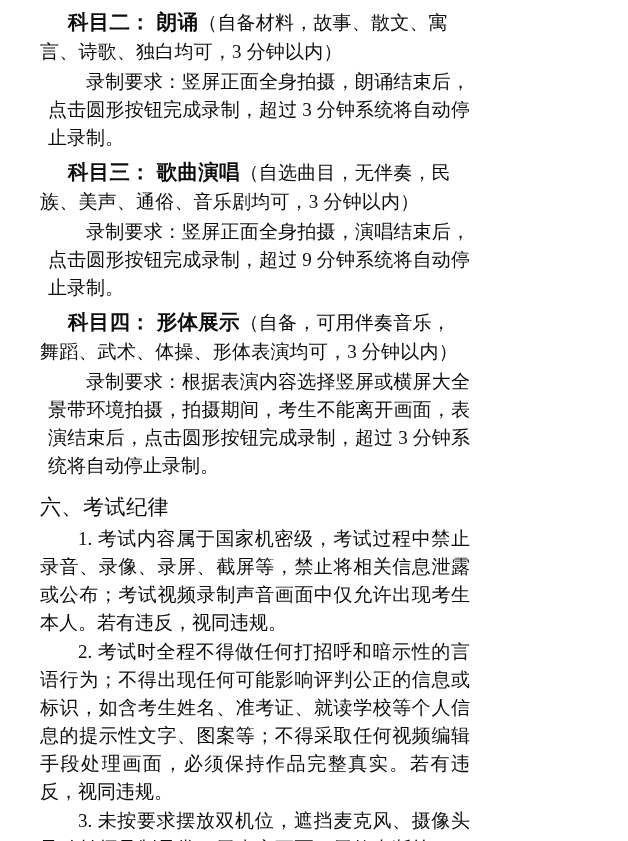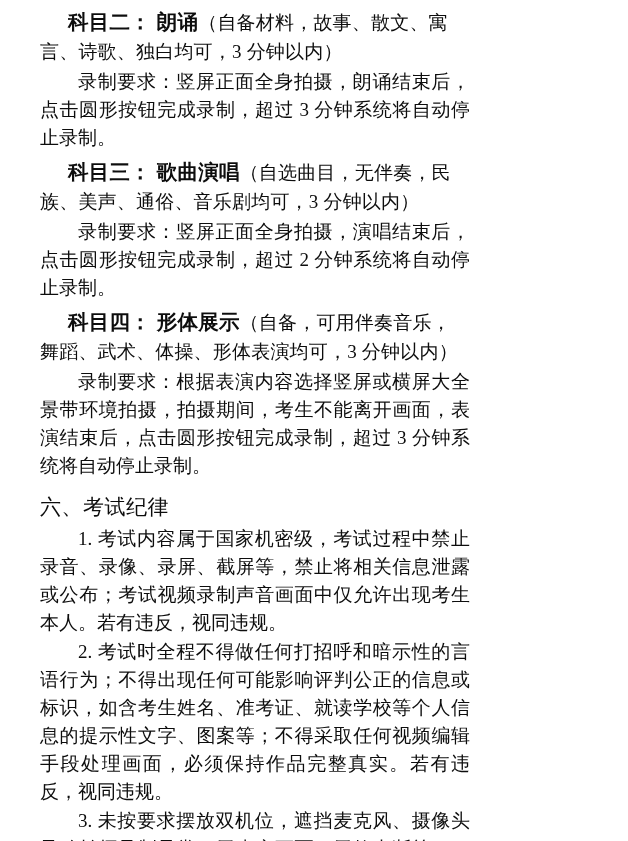--- a/index.html
+++ b/index.html
@@ -41,21 +41,21 @@
     margin-left: 6px;
   }
   .subject-head .paren {
     font-weight: normal;
     font-size: 19px;
   }
   .req {
     font-size: 19px;
     line-height: 1.47;
     text-indent: 38px;
-    margin: 2px 0 6px 0;
+    margin: 2px 0 6px 8px;
     text-align: justify;
     text-justify: inter-ideograph;
   }
   .section-title {
     font-size: 21px;
     font-weight: normal;
     line-height: 1.5;
     margin: 12px 0 2px 0;
     letter-spacing: 0.5px;
   }
@@ -77,21 +77,21 @@
     <div class="subject-head">
       <span class="label">科目二：</span><span class="name">朗诵</span><span class="paren">（自备材料，故事、散文、寓言、诗歌、独白均可，3 分钟以内）</span>
     </div>
     <div class="req">录制要求：竖屏正面全身拍摄，朗诵结束后，点击圆形按钮完成录制，超过 3 分钟系统将自动停止录制。</div>
   </div>
 
   <div class="subject-block">
     <div class="subject-head">
       <span class="label">科目三：</span><span class="name">歌曲演唱</span><span class="paren">（自选曲目，无伴奏，民族、美声、通俗、音乐剧均可，3 分钟以内）</span>
     </div>
-    <div class="req">录制要求：竖屏正面全身拍摄，演唱结束后，点击圆形按钮完成录制，超过 2 分钟系统将自动停止录制。</div>
+    <div class="req">录制要求：竖屏正面全身拍摄，演唱结束后，点击圆形按钮完成录制，超过 9 分钟系统将自动停止录制。</div>
   </div>
 
   <div class="subject-block">
     <div class="subject-head">
       <span class="label">科目四：</span><span class="name">形体展示</span><span class="paren">（自备，可用伴奏音乐，舞蹈、武术、体操、形体表演均可，3 分钟以内）</span>
     </div>
     <div class="req">录制要求：根据表演内容选择竖屏或横屏大全景带环境拍摄，拍摄期间，考生不能离开画面，表演结束后，点击圆形按钮完成录制，超过 3 分钟系统将自动停止录制。</div>
   </div>
 
   <div class="section-title">六、考试纪律</div>

